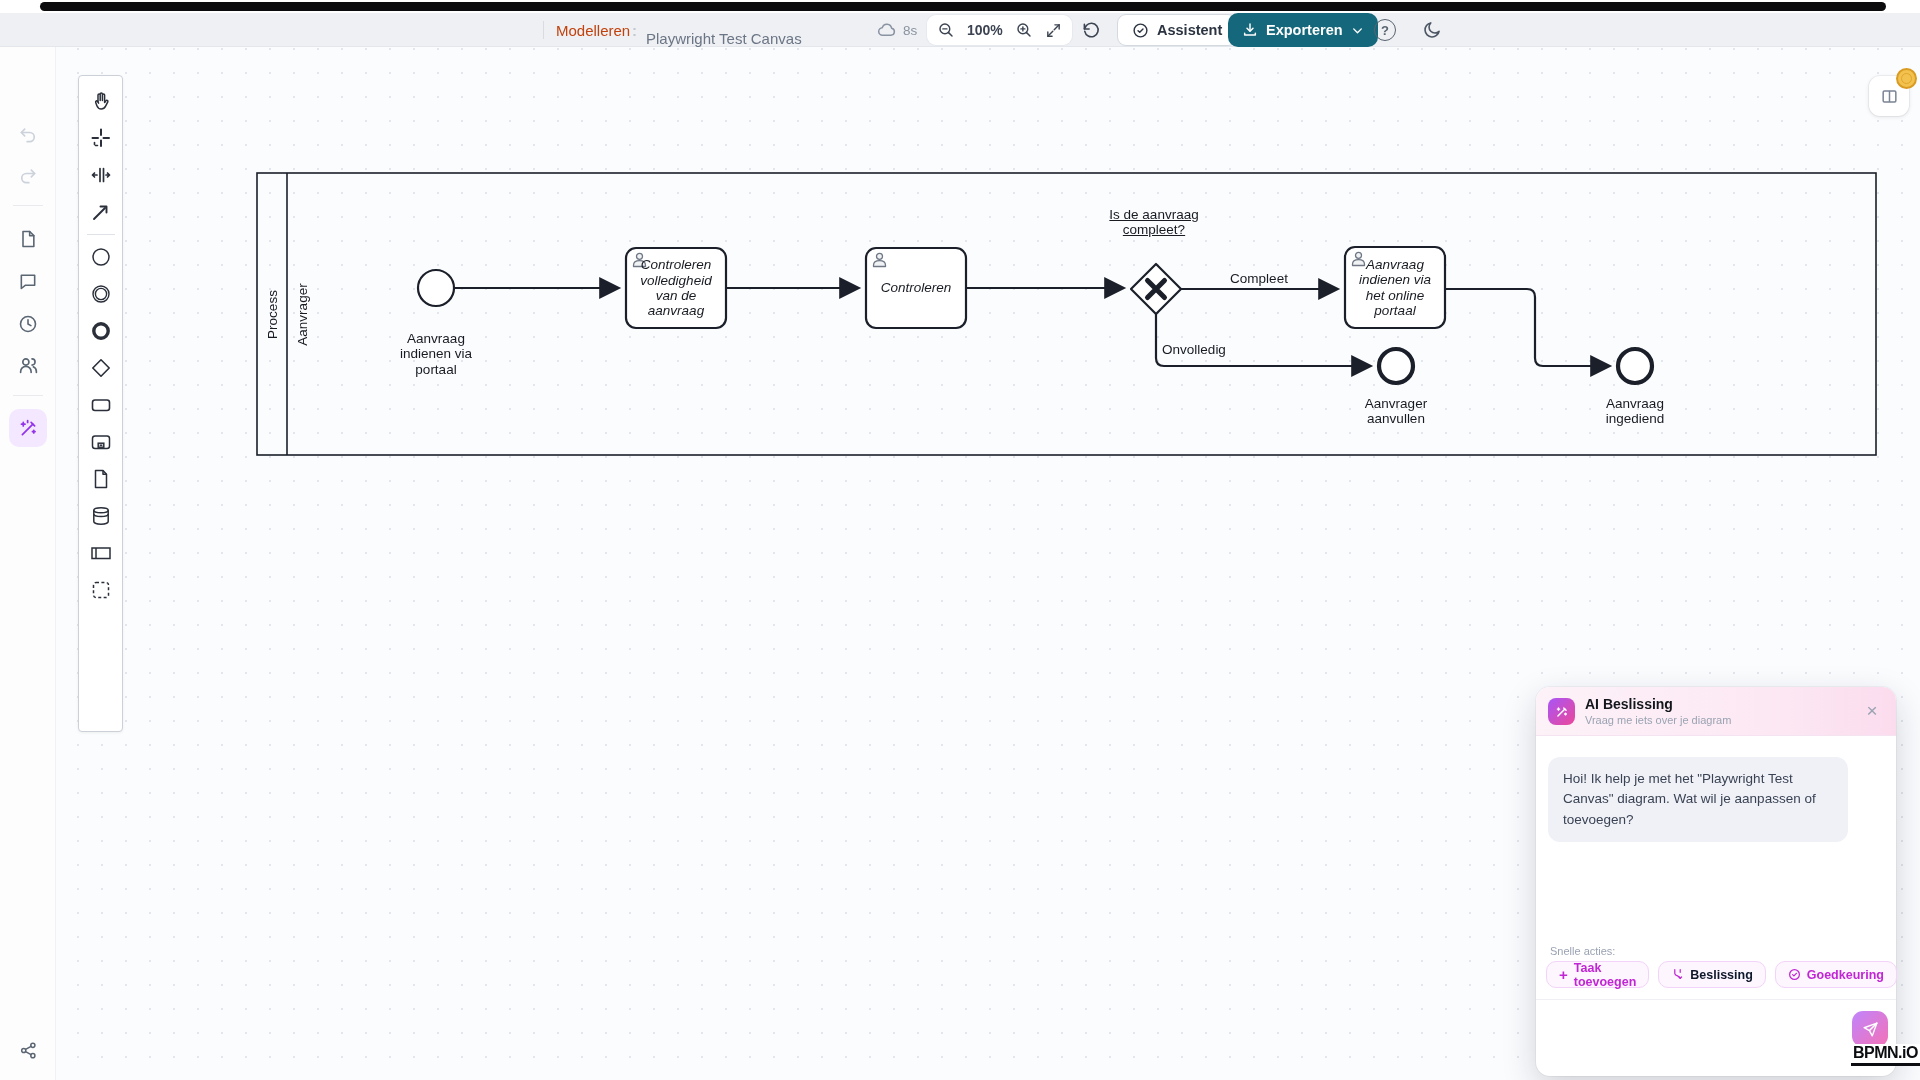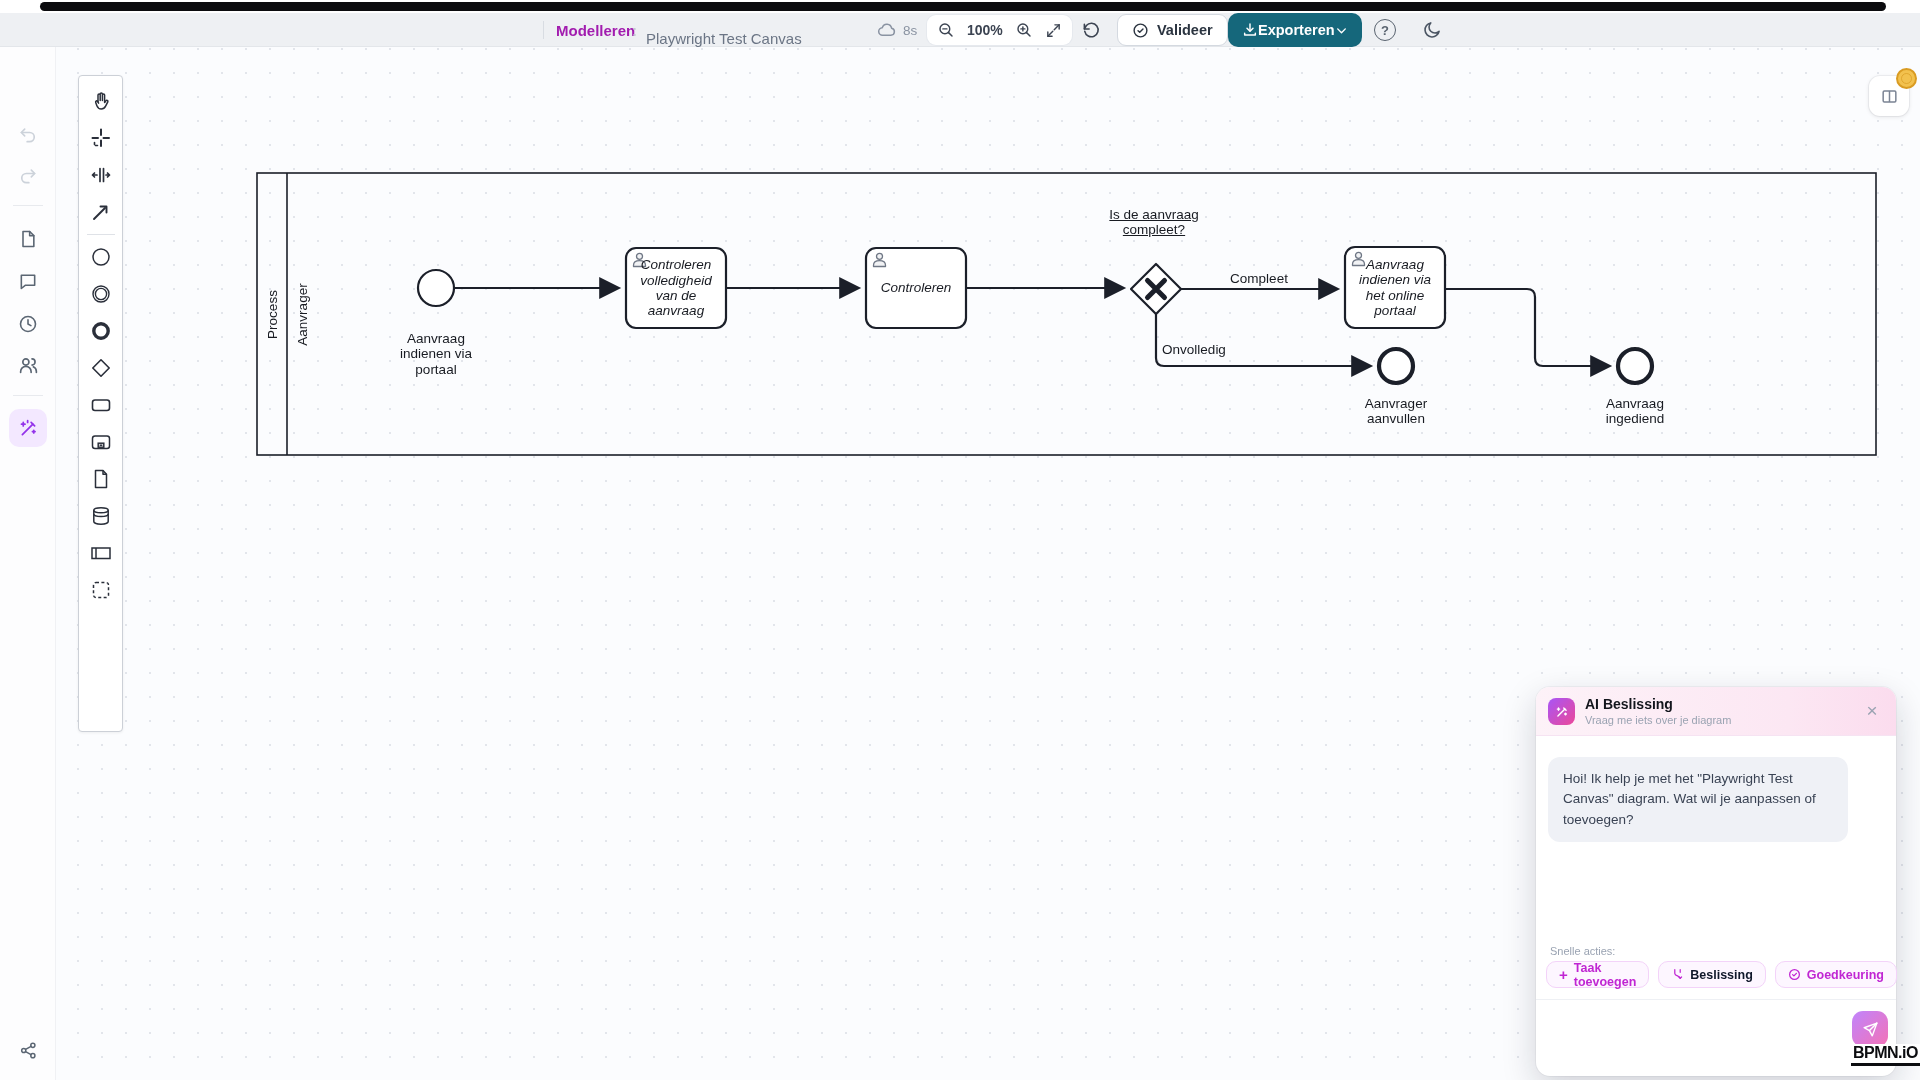--- a/index.html
+++ b/index.html
@@ -7,26 +7,26 @@
   body { font-family:"Liberation Sans", sans-serif; background:#ffffff; color:#1f2430; }
   .abs { position:absolute; }
   .stage { position:relative; width:1920px; height:1080px; background:#fff; }
 
   
   .window-strip { left:40px; top:2px; width:1846px; height:9px; background:#0b0b0e; border-radius:5px; }
 
   
   .toolbar { left:0; top:13px; width:1920px; height:34px; background:#eef0f3; border-bottom:1px solid #e3e6ea; }
   .tb-item { position:absolute; top:0; height:34px; display:flex; align-items:center; gap:7px; font-size:15px; color:#6b7585; }
-  .tb-text-strong { color:#a21caf; font-weight:700; }
+  .tb-text-strong { color:#c2410c; font-weight:400; }
   .vsep { width:1px; height:18px; background:#d8dce2; }
   .colon-sep::before { content:":"; color:#c3c9d2; font-weight:700; }
   .pill { background:#fff; border-radius:9px; height:30px; display:flex; align-items:center; padding:0 10px; gap:12px; box-shadow:0 0 0 1px #e6e9ee; }
   .btn-validate { background:#fff; border:1px solid #d4d9e0; border-radius:9px; height:32px; display:flex; align-items:center; gap:8px; padding:0 14px; font-size:14.5px; color:#2b3440; font-weight:600; }
-  .btn-export { border-radius:10px; height:34px; display:flex; align-items:center; gap:0; padding:0 14px; font-size:14.5px; color:#fff; font-weight:600; }
+  .btn-export { border-radius:10px; height:34px; display:flex; align-items:center; gap:8px; padding:0 14px; font-size:14.5px; color:#fff; font-weight:600; }
   .ic { display:block; }
 
   
   .sidebar { left:0; top:47px; width:56px; height:1033px; background:#fdfdfe; border-right:1px solid #f0f1f4; }
   .side-btn { position:absolute; left:9px; width:38px; height:38px; display:flex; align-items:center; justify-content:center; border-radius:10px; }
   .side-btn.active { background:#f3e8ff; }
   .side-sep { position:absolute; left:13px; width:30px; height:1px; background:#e8eaee; }
 
   
   .canvas { left:56px; top:47px; width:1864px; height:1033px; background-color:#fbfcfe;
@@ -134,21 +134,21 @@
           <path d="M3 4v6h6"></path>
           <path d="M3.5 13a8.5 8.5 0 1 0 2-7.3L3 10"></path>
         </svg>
     </div>
 
     <div class="tb-item btn-validate" style="left:1117px; top:1px;">
       <svg class="ic" width="17" height="17" viewBox="0 0 24 24" fill="none" stroke="#2b3440" stroke-width="2" stroke-linecap="round" stroke-linejoin="round">
           <circle cx="12" cy="12" r="9"></circle>
           <path d="M8.5 12.2l2.4 2.4 4.6-4.8"></path>
         </svg>
-      <span>Valideer</span>
+      <span>Assistent</span>
     </div>
 
     <div class="tb-item btn-export" style="left:1228px; top:0px; background:#15677b;">
       <svg class="ic" width="16" height="16" viewBox="0 0 24 24" fill="none" stroke="#ffffff" stroke-width="2.2" stroke-linecap="round" stroke-linejoin="round">
           <path d="M12 3v10"></path>
           <path d="M7.5 9.5 12 14l4.5-4.5"></path>
           <path d="M4 17v2.5h16V17"></path>
         </svg>
       <span>Exporteren</span>
       <svg class="ic" width="13" height="13" viewBox="0 0 24 24" fill="none" stroke="#ffffff" stroke-width="2.6" stroke-linecap="round" stroke-linejoin="round">

